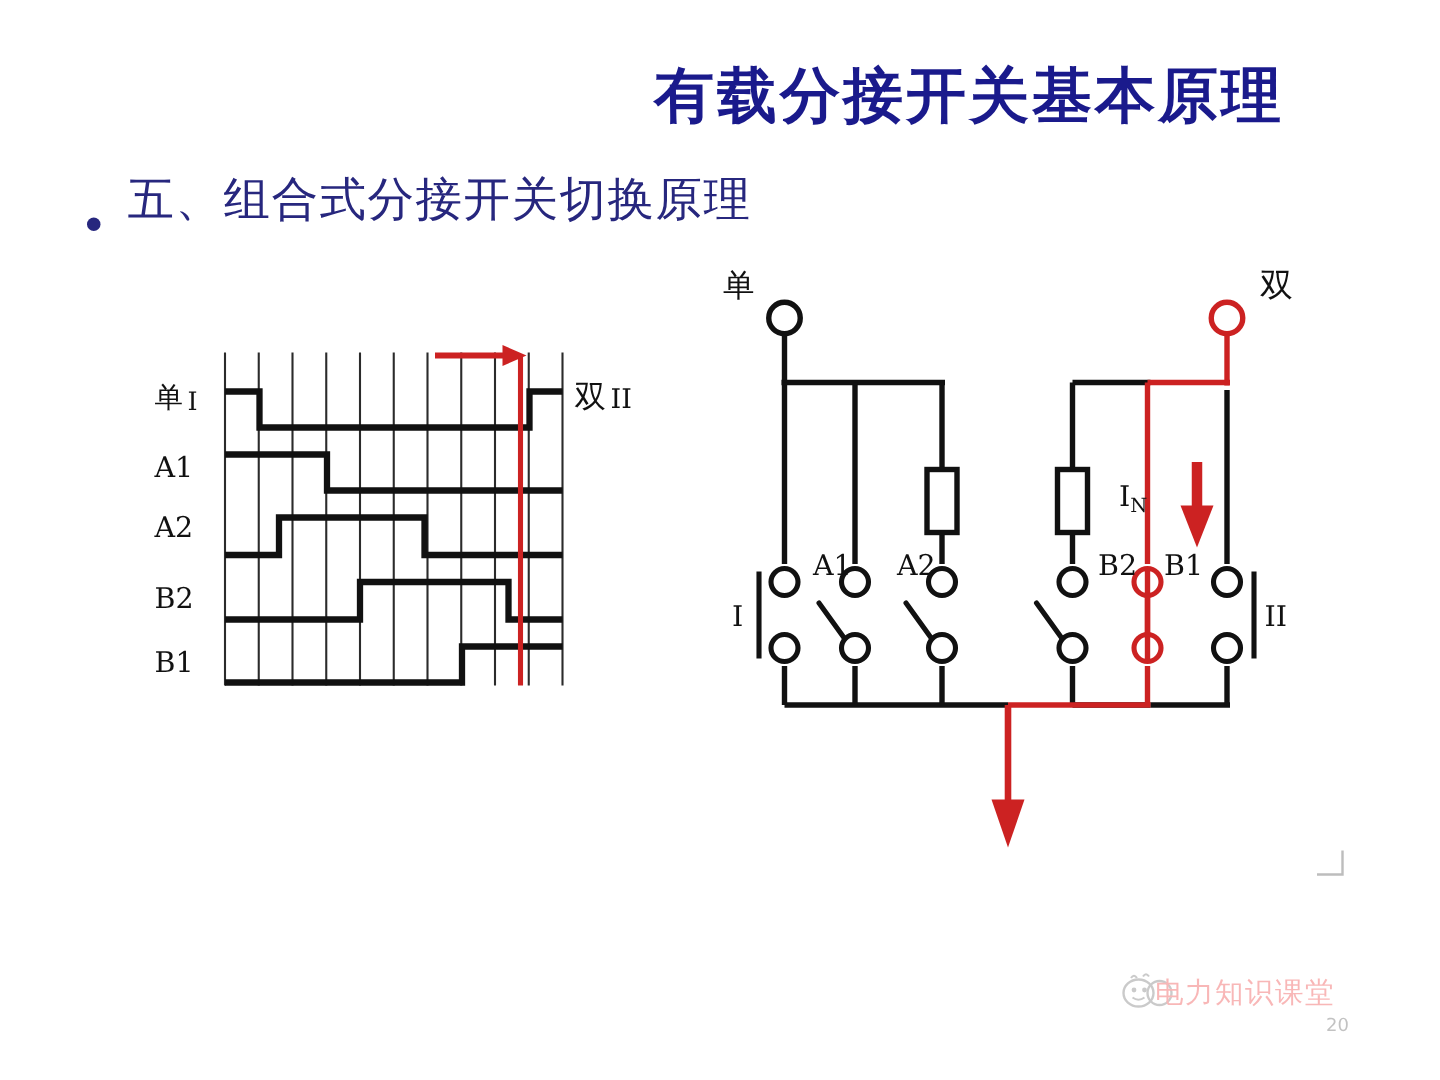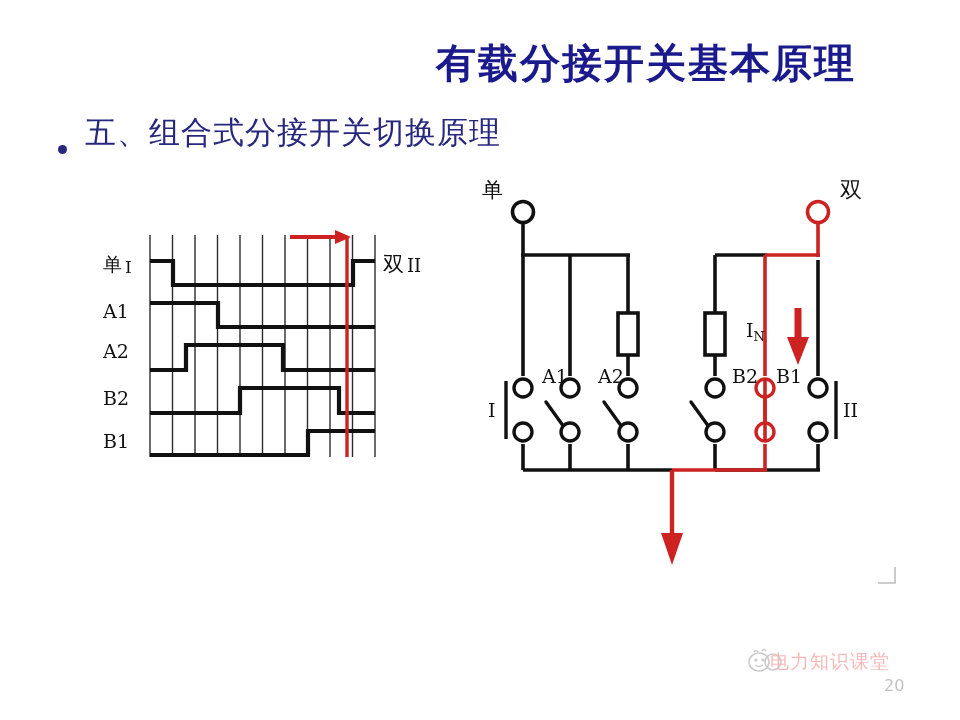--- a/index.html
+++ b/index.html
@@ -53,21 +53,21 @@
     white-space:nowrap;font-family:"DejaVu Sans","Liberation Sans",sans-serif;
     letter-spacing:1px;
   }
   #wm-logo{
     position:absolute;left:88px;top:2px;width:34px;height:28px;
   }
   #corner-mark{
     position:absolute;left:876px;top:566px;width:22px;height:20px;
   }
   #page-number{
-    position:absolute;left:884px;top:676px;font-size:16px;color:#9a9a9a;
+    position:absolute;left:884px;top:676px;font-size:12px;color:#9a9a9a;
     font-family:"DejaVu Sans","Liberation Sans",sans-serif;opacity:.6;
   }
 </style>
 </head>
 <body>
 
 <div id="slide">
 
   <div id="title">有载分接开关基本原理</div>
 

